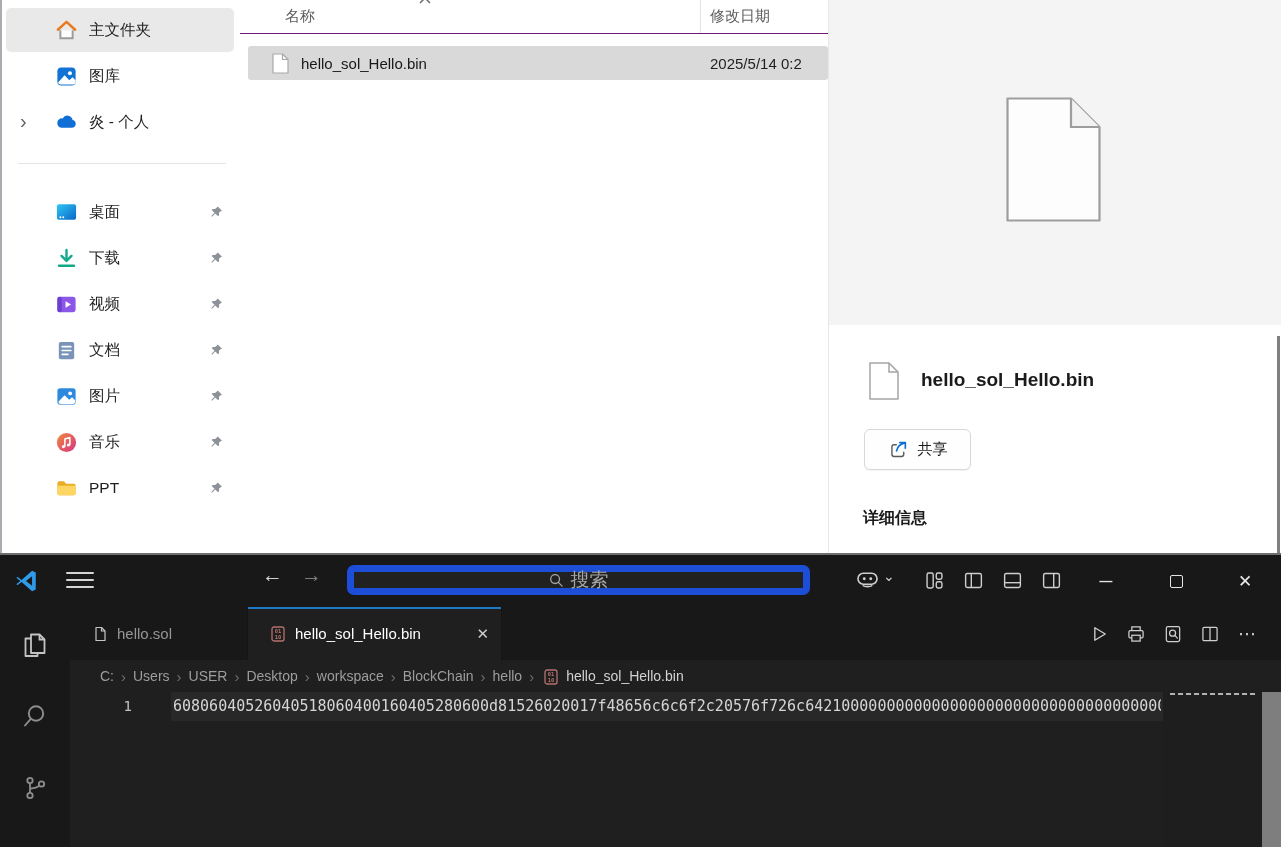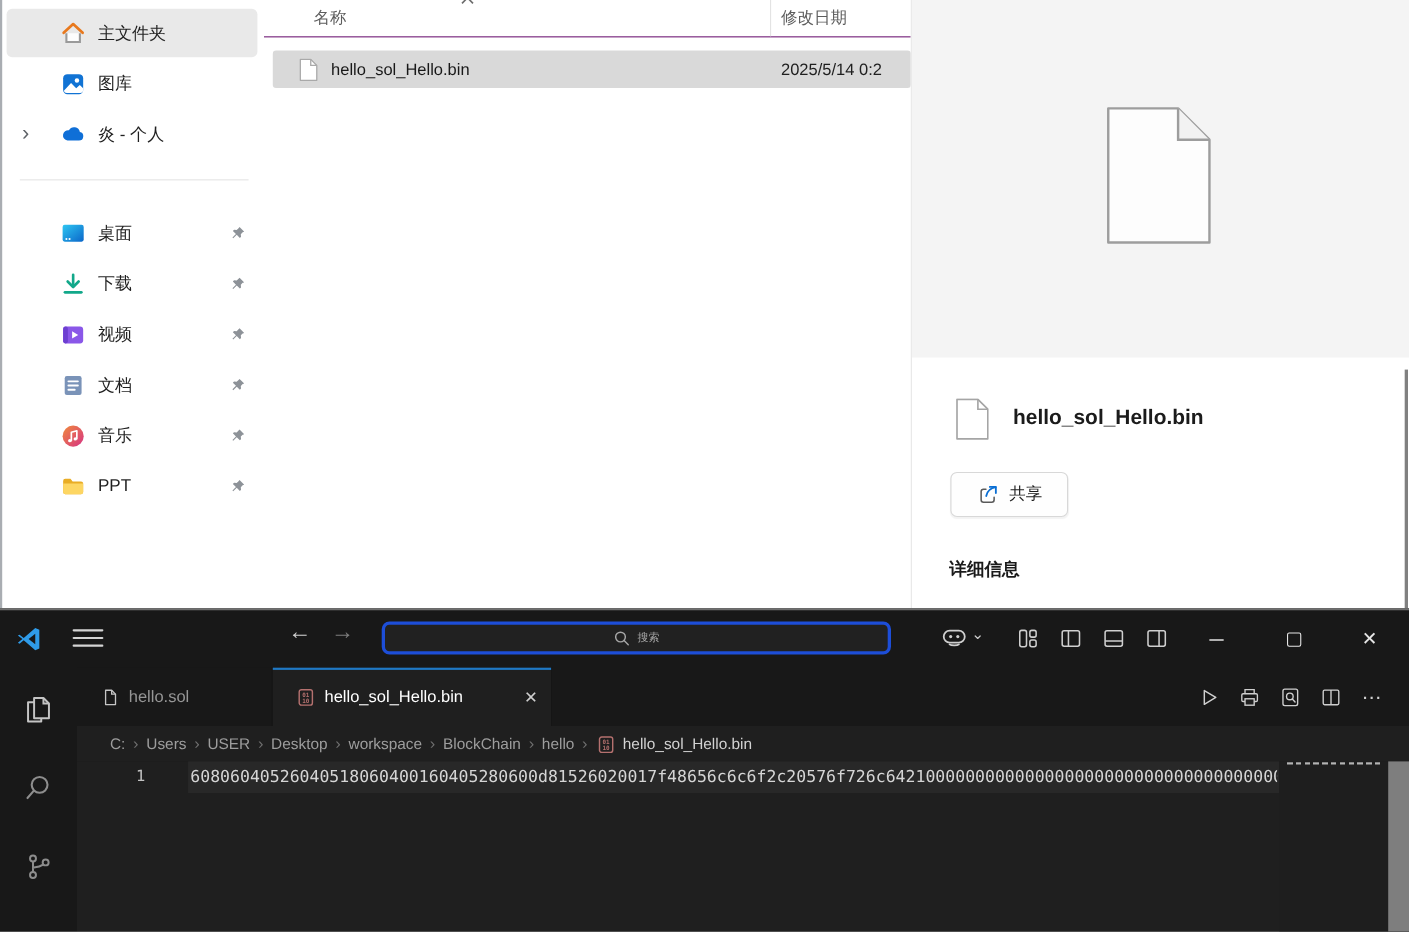--- a/index.html
+++ b/index.html
@@ -50,22 +50,22 @@
   
   .vscode{position:absolute;left:0;top:553px;width:1281px;height:294px;background:#1f1f1f;border-top:2px solid #6e6e6e;box-sizing:border-box;}
   .vs-titlebar{position:absolute;left:0;top:0;right:0;height:52px;background:#181818;}
   .vs-logo{position:absolute;left:13px;top:13px;width:26px;height:26px;}
   .vs-menu{position:absolute;left:66px;top:17px;width:28px;height:18px;}
   .vs-menu i{display:block;height:2px;background:#d4d4d4;margin:0 0 5px 0;border-radius:1px;}
   .vs-nav{position:absolute;top:9px;font-size:21px;line-height:1;}
   .vs-back{left:262px;color:#d0d0d0;}
   .vs-fwd{left:301px;color:#7d7d7d;}
   .vs-search{position:absolute;left:347px;top:10px;width:463px;height:30px;box-sizing:border-box;background:#212121;
-             border:3px solid #1d4ed8;border-radius:7px;display:flex;align-items:center;justify-content:center;gap:7px;
-             color:#a6a6a6;font-size:10px;}
+             border:7px solid #1d4ed8;border-radius:7px;display:flex;align-items:center;justify-content:center;gap:7px;
+             color:#a6a6a6;font-size:19px;}
   .vs-copilot{position:absolute;left:855px;top:14px;display:flex;align-items:center;gap:3px;color:#cfcfcf;}
   .cp-chev{font-size:14px;margin-top:-7px;color:#cfcfcf;}
   .tb-icon{position:absolute;top:15px;width:21px;height:21px;}
   .win-btn{position:absolute;top:0;height:52px;display:flex;align-items:center;justify-content:center;width:46px;color:#e6e6e6;}
   .win-min{left:1083px;font-size:18px;}
   .win-max{left:1153px;}
   .max-box{width:11px;height:11px;border:1.4px solid #e6e6e6;border-radius:2px;}
   .win-close{left:1222px;font-size:17px;}
 
   .vs-activity{position:absolute;left:0;top:52px;width:70px;height:240px;background:#181818;overflow:hidden;}
@@ -215,20 +215,36 @@
     <span class="sb-pin">
             <svg viewBox="0 0 24 24">
               <path d="m13.8 4.2 6 6-2 .6-2.4 2.4.3 3.4-1.5 1.5-4-4-4.5 4.5-1-1 4.5-4.5-4-4 1.5-1.5 3.4.3 2.4-2.4Z" fill="#8d9298"></path>
             </svg>
           </span>
   </div>
         <div class="sb-item pinned">
 
     <span class="sb-icon">
             <svg viewBox="0 0 24 24">
+              <rect x="2.5" y="3.5" width="19" height="17" rx="3" fill="#2c89dd"></rect>
+              <circle cx="15.8" cy="8.8" r="2" fill="#fff"></circle>
+              <path d="M3.5 17.6 10 10.6l4.8 4.9 3-2.8 3.2 3.1v1.7a2.5 2.5 0 0 1-2.5 2.5H6a2.5 2.5 0 0 1-2.5-2.5Z" fill="#fff"></path>
+            </svg>
+          </span>
+    <span class="sb-label">图片</span>
+    <span class="sb-pin">
+            <svg viewBox="0 0 24 24">
+              <path d="m13.8 4.2 6 6-2 .6-2.4 2.4.3 3.4-1.5 1.5-4-4-4.5 4.5-1-1 4.5-4.5-4-4 1.5-1.5 3.4.3 2.4-2.4Z" fill="#8d9298"></path>
+            </svg>
+          </span>
+  </div>
+        <div class="sb-item pinned">
+
+    <span class="sb-icon">
+            <svg viewBox="0 0 24 24">
               <defs>
                 <linearGradient id="gm1" x1="0" y1="0" x2="1" y2="1">
                   <stop offset="0" stop-color="#f08a3c"></stop>
                   <stop offset="1" stop-color="#d63384"></stop>
                 </linearGradient>
               </defs>
               <circle cx="12" cy="12" r="10" fill="url(#gm1)"></circle>
               <path d="M10.3 16.2V8.3l5.2-1.4v7.5" stroke="#fff" stroke-width="1.6" fill="none" stroke-linecap="round" stroke-linejoin="round"></path>
               <circle cx="8.8" cy="16.3" r="1.6" fill="#fff"></circle>
               <circle cx="14" cy="14.6" r="1.6" fill="#fff"></circle>

